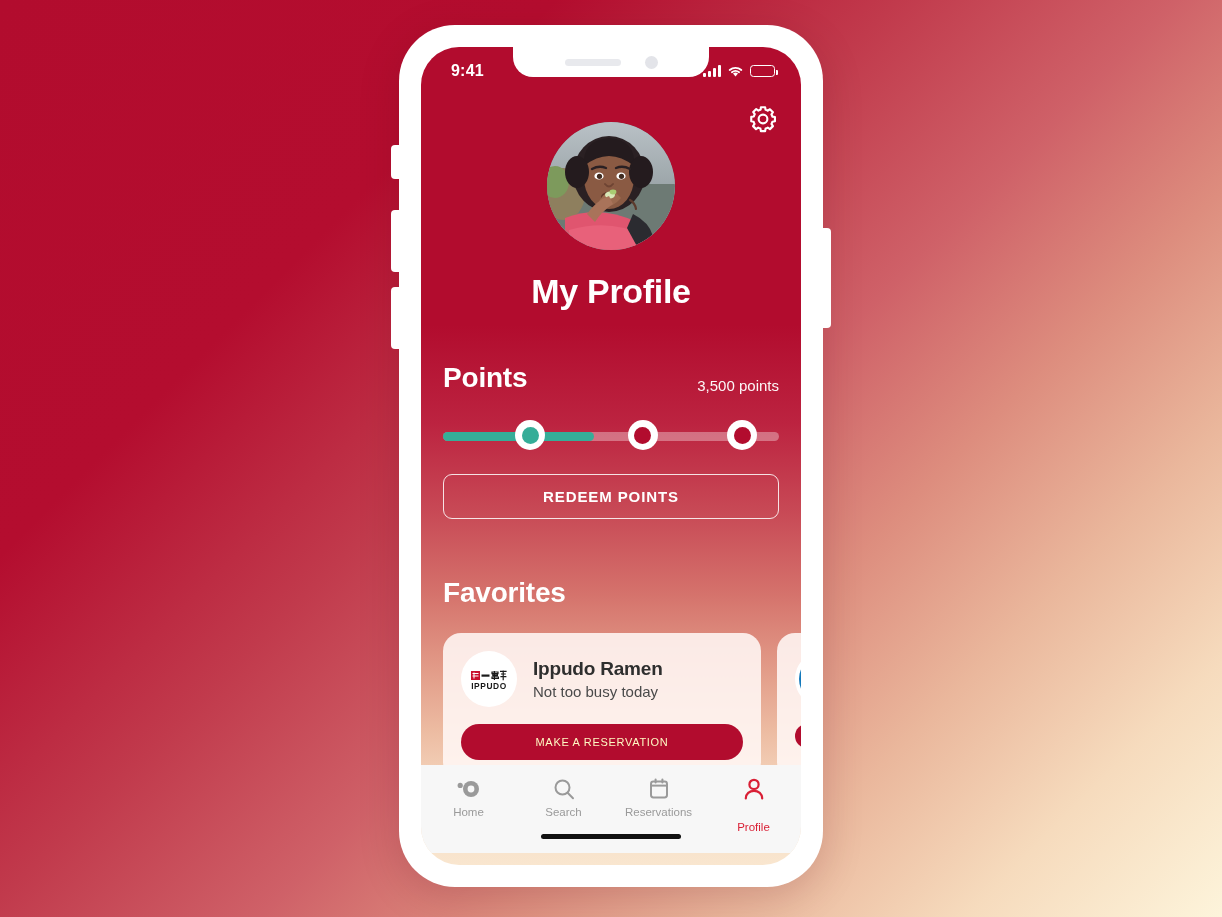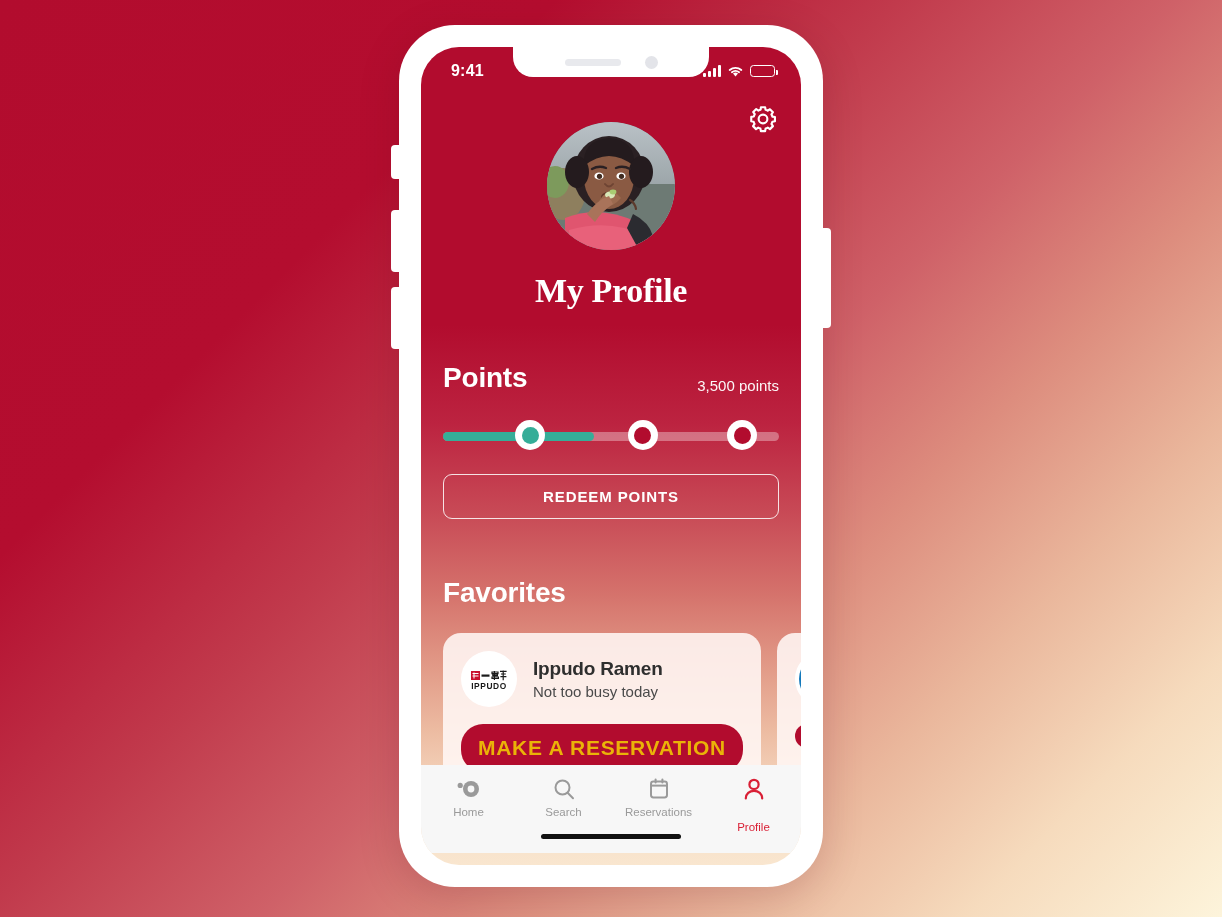--- a/index.html
+++ b/index.html
@@ -94,21 +94,21 @@
 
   
   #profile-header { position:absolute; top:75px; left:0; right:0; text-align:center; z-index:10; }
   #avatar {
     width:128px; height:128px; border-radius:50%;
     margin:0 auto; overflow:hidden; position:relative;
     background:#8c9298;
   }
   #avatar svg { display:block; width:100%; height:100%; }
   #page-title {
-    margin-top:22px; font-size:34px; font-weight:bold; color:#fff; letter-spacing:-.3px;font-family:Liberation Serif, serif;
+    margin-top:22px; font-size:34px; font-weight:bold; color:#fff; letter-spacing:-.3px;
   }
 
   
   #points-section { position:absolute; top:315px; left:0; right:0; padding:0 22px; z-index:10; }
   #points-row { display:flex; align-items:flex-end; justify-content:space-between; }
   #points-heading { font-size:28px; font-weight:bold; color:#fff; letter-spacing:-.2px; }
   #points-balance { font-size:15px; color:#fff; opacity:.96; }
 
   #progress-wrap { position:relative; margin-top:26px; height:34px; }
   #progress-track {
@@ -158,21 +158,21 @@
   .fav-top { display:flex; align-items:center; gap:16px; }
   .fav-logo {
     width:56px; height:56px; border-radius:50%; background:#fff;
     display:flex; align-items:center; justify-content:center; overflow:hidden; flex:0 0 auto;
   }
   .fav-name { font-size:19px; font-weight:bold; color:#2e2e2e; letter-spacing:-.2px; }
   .fav-status { font-size:15px; color:#4a4a4a; margin-top:3px; }
   .fav-cta {
     display:block; width:100%; margin-top:17px;
     padding:12px 0; background:#b20c2e; border:none; border-radius:22px;
-    color:#eab308; font-size:21px; font-weight:bold; letter-spacing:.7px;
+    color:#fef9c3; font-size:11px; font-weight:normal; letter-spacing:.7px;
     font-family:"Liberation Sans", sans-serif; cursor:pointer;
   }
 
   
   #bottom-nav {
     position:absolute; bottom:12px; left:0; right:0; height:88px;
     background:#f7f7f7; z-index:20;
     display:flex; align-items:flex-start; padding-top:13px;
   }
   .nav-item {

